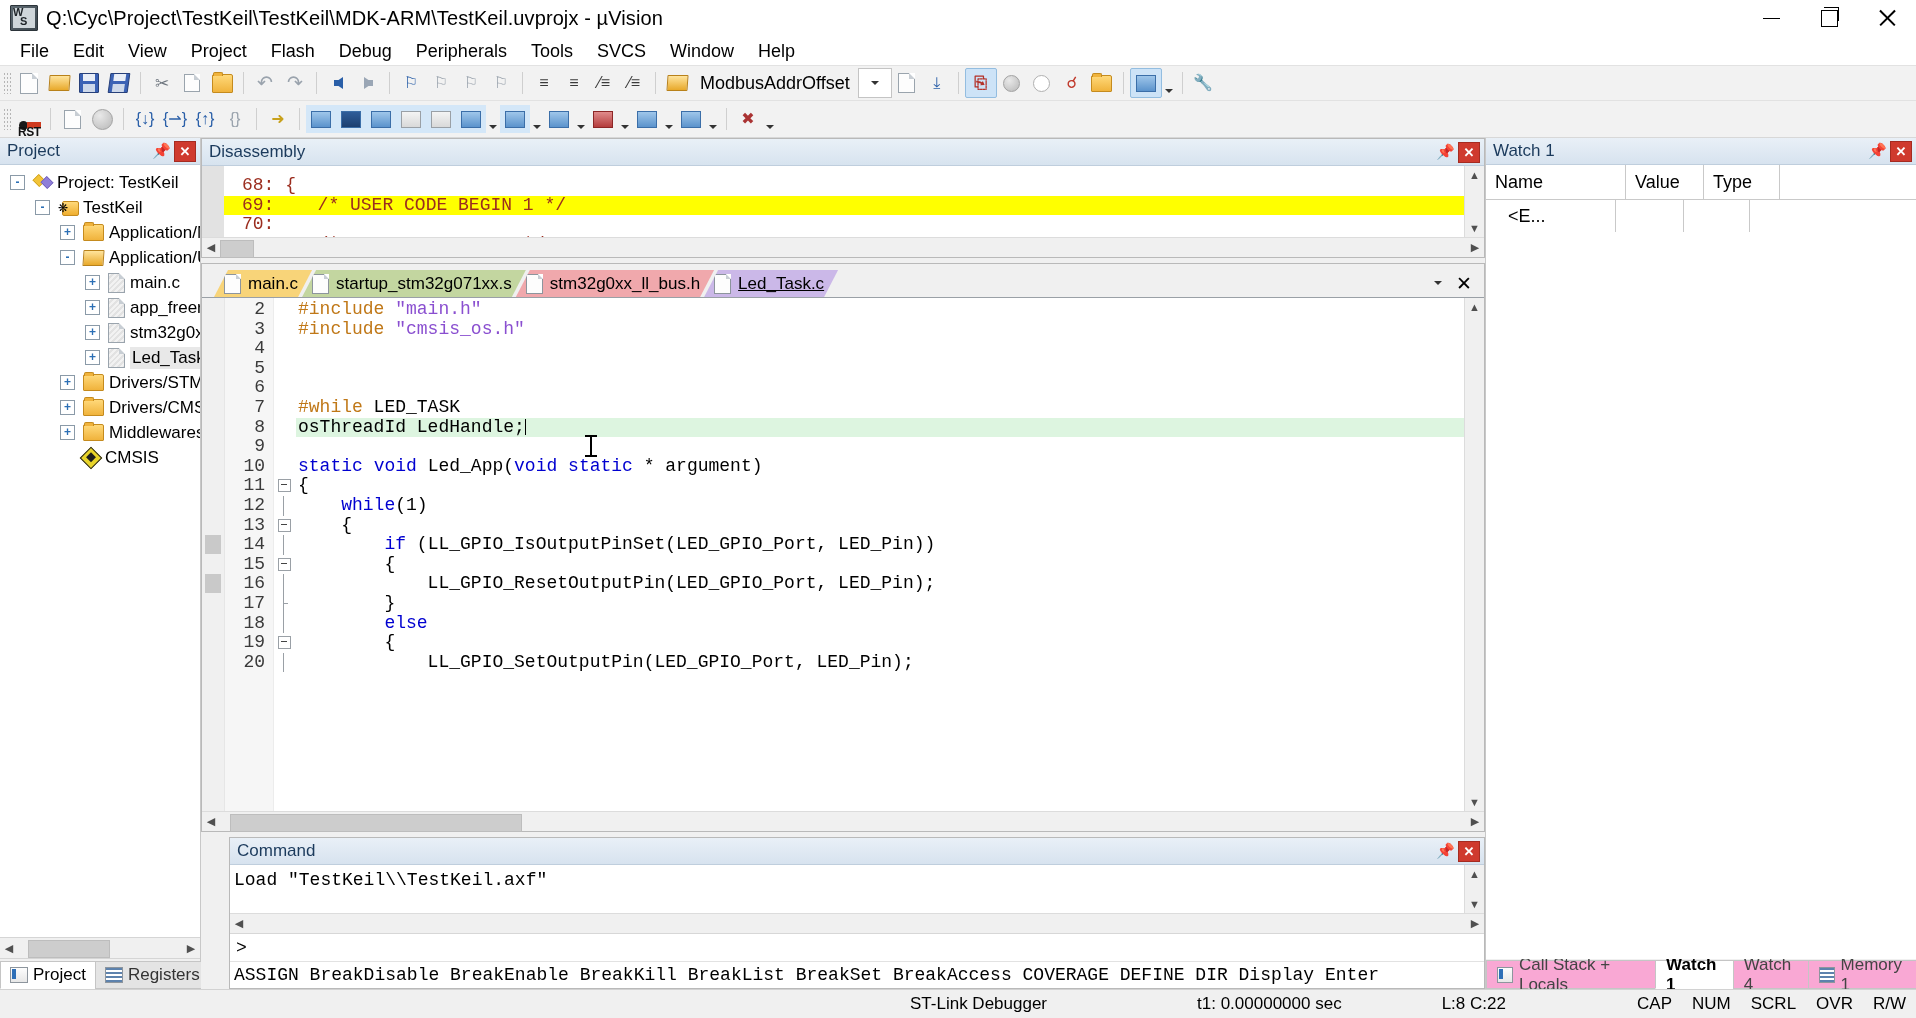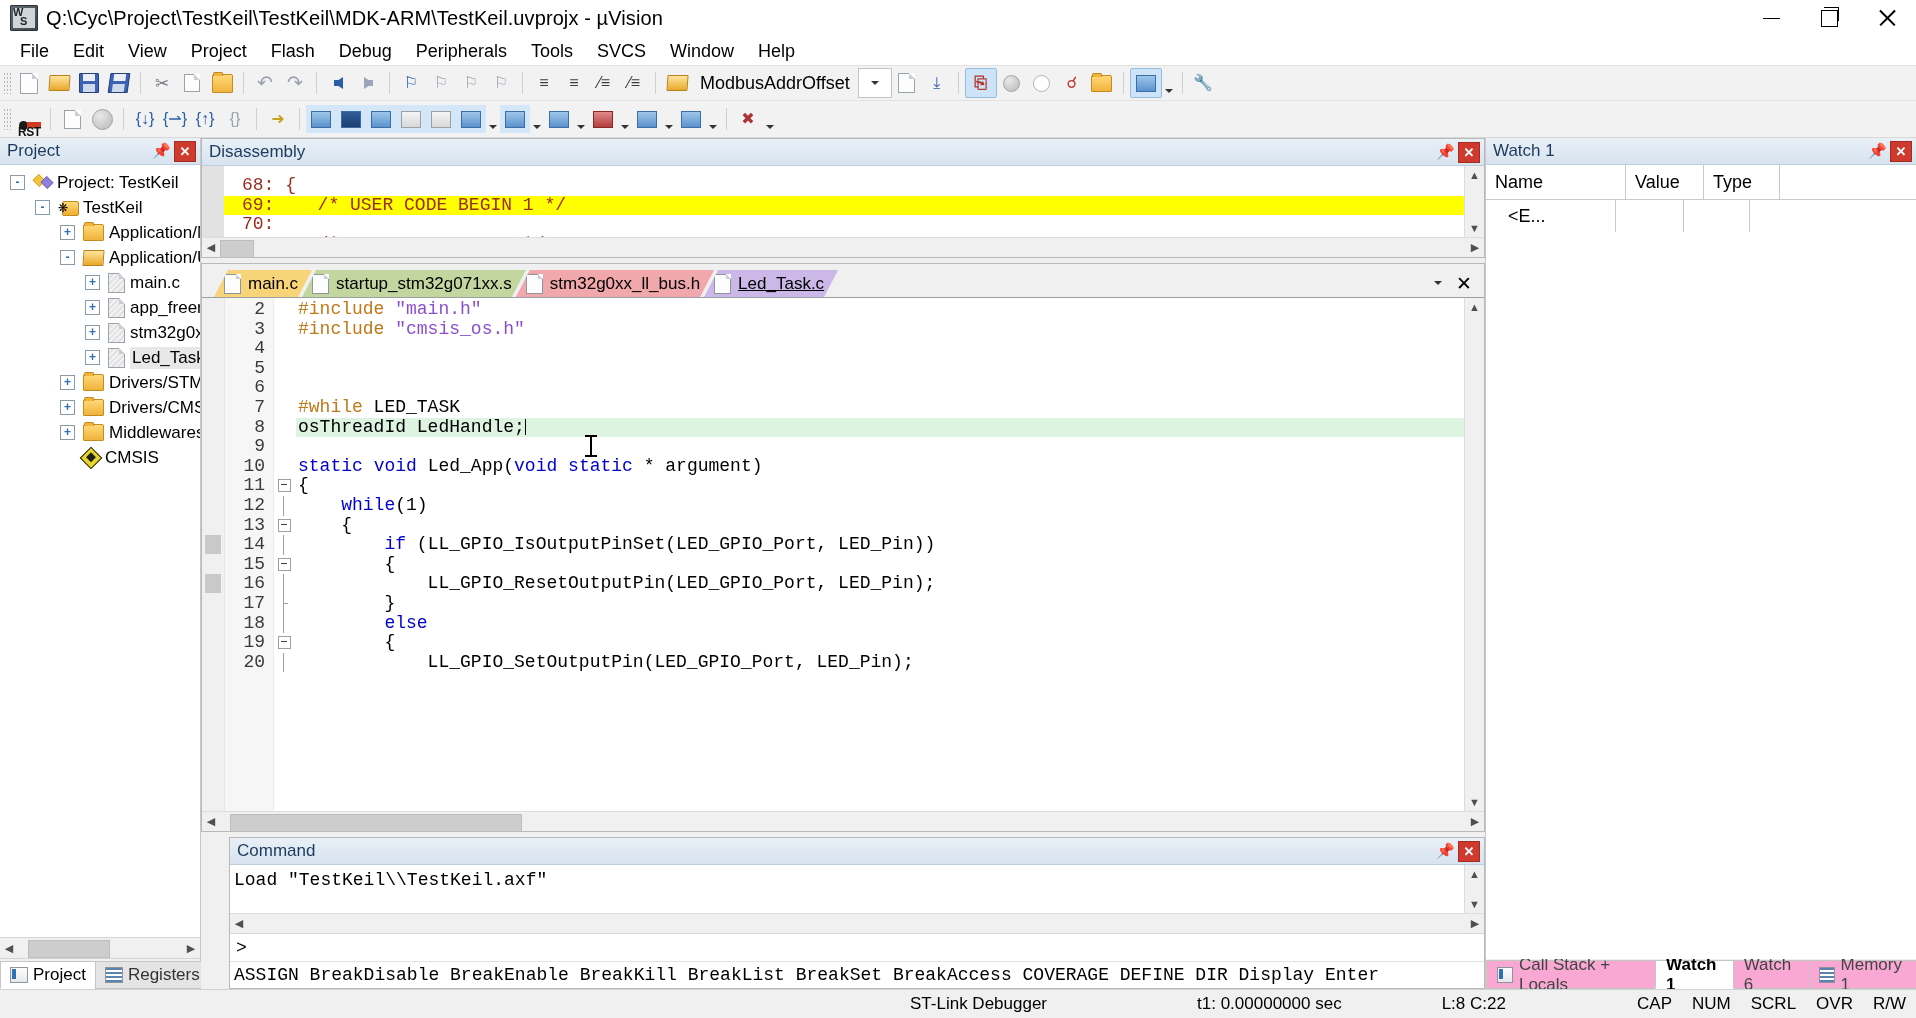--- a/index.html
+++ b/index.html
@@ -740,21 +740,21 @@
       </div>
       <div class="watch-bottom">
         <div class="wtab">
           <span class="tabicon blue"></span>
           <span>Call Stack + Locals</span>
         </div>
         <div class="wtab act">
           <span>Watch 1</span>
         </div>
         <div class="wtab">
-          <span>Watch 6</span>
+          <span>Watch 4</span>
         </div>
         <div class="wtab">
           <span class="tabicon reg"></span>
           <span>Memory 1</span>
         </div>
       </div>
     </div>
   </div>
 
   <div class="statusbar">

